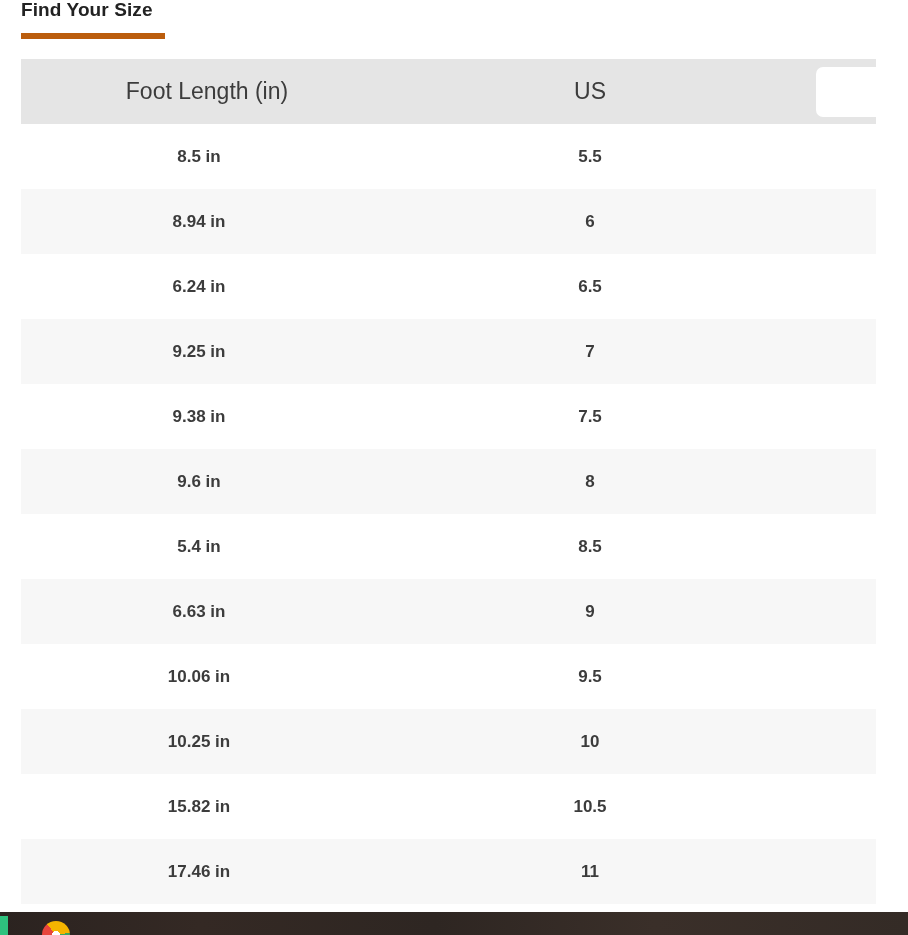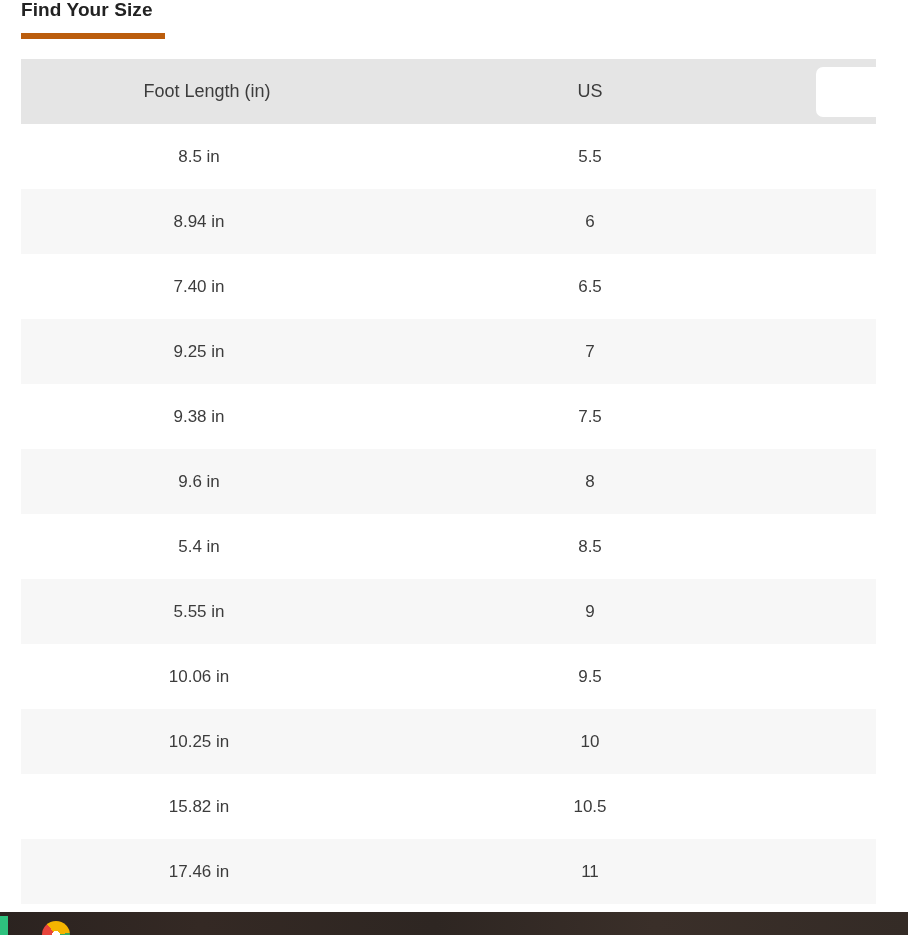--- a/index.html
+++ b/index.html
@@ -66,21 +66,21 @@
   .size-table col.c-foot { width: 356px; }
   .size-table col.c-us   { width: 426px; }
   .size-table col.c-extra{ width: 118px; }
 
   .size-table thead tr {
     background: #e5e5e5;
   }
 
   .size-table th {
     height: 65px;
-    font-size: 18px;
+    font-size: 23px;
     font-weight: normal;
     color: #3c3c3c;
     text-align: center;
     padding: 16px;
     vertical-align: middle;
   }
 
   th.th-foot { text-align: center; padding-right: 0; }
   th.th-us   { text-align: center; }
   th.th-extra{ position: relative; }
@@ -91,21 +91,21 @@
     top: 8px;
     width: 120px;
     height: 50px;
     background: #ffffff;
     border-radius: 7px;
   }
 
   .size-table tbody td {
     height: 65px;
     font-size: 17px;
-    font-weight: normal;
+    font-weight: bold;
     color: #3c3c3c;
     text-align: center;
     padding: 0;
     vertical-align: middle;
   }
 
   .size-table tbody tr.row-odd  { background: #ffffff; }
   .size-table tbody tr.row-even { background: #f7f7f7; }
 
   
@@ -170,21 +170,21 @@
             <td>8.5 in</td>
             <td>5.5</td>
             <td></td>
           </tr>
           <tr class="row-even">
             <td>8.94 in</td>
             <td>6</td>
             <td></td>
           </tr>
           <tr class="row-odd">
-            <td>7.40 in</td>
+            <td>6.24 in</td>
             <td>6.5</td>
             <td></td>
           </tr>
           <tr class="row-even">
             <td>9.25 in</td>
             <td>7</td>
             <td></td>
           </tr>
           <tr class="row-odd">
             <td>9.38 in</td>
@@ -195,21 +195,21 @@
             <td>9.6 in</td>
             <td>8</td>
             <td></td>
           </tr>
           <tr class="row-odd">
             <td>5.4 in</td>
             <td>8.5</td>
             <td></td>
           </tr>
           <tr class="row-even">
-            <td>5.55 in</td>
+            <td>6.63 in</td>
             <td>9</td>
             <td></td>
           </tr>
           <tr class="row-odd">
             <td>10.06 in</td>
             <td>9.5</td>
             <td></td>
           </tr>
           <tr class="row-even">
             <td>10.25 in</td>

